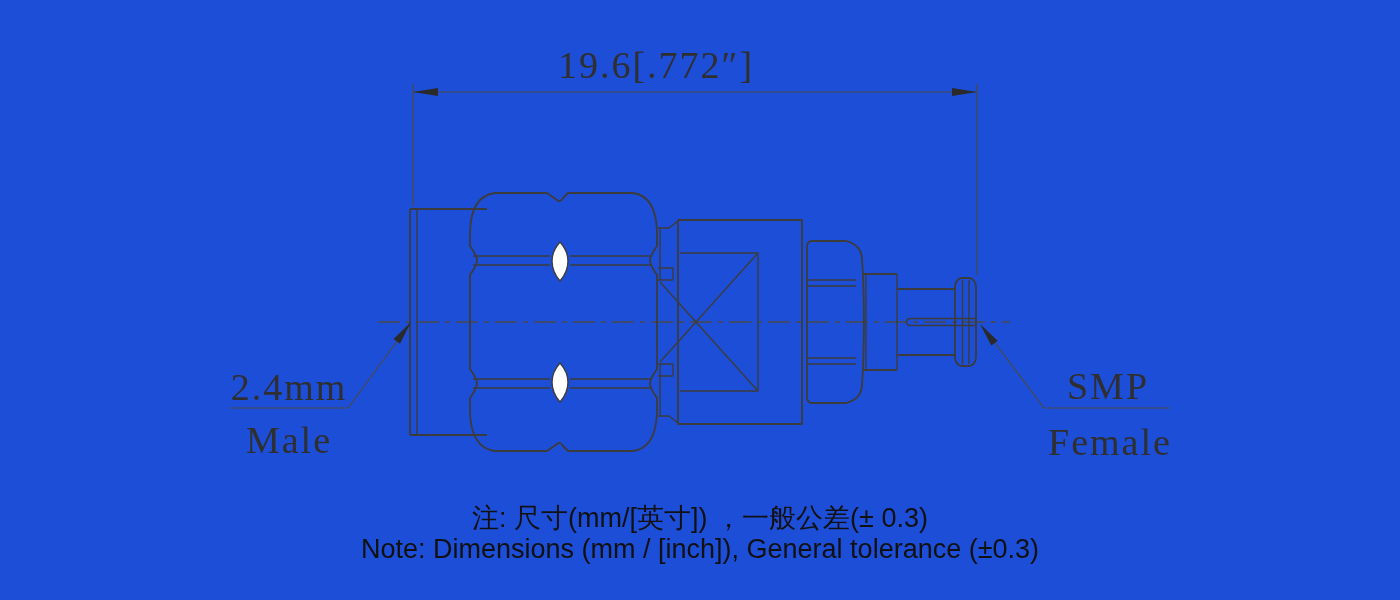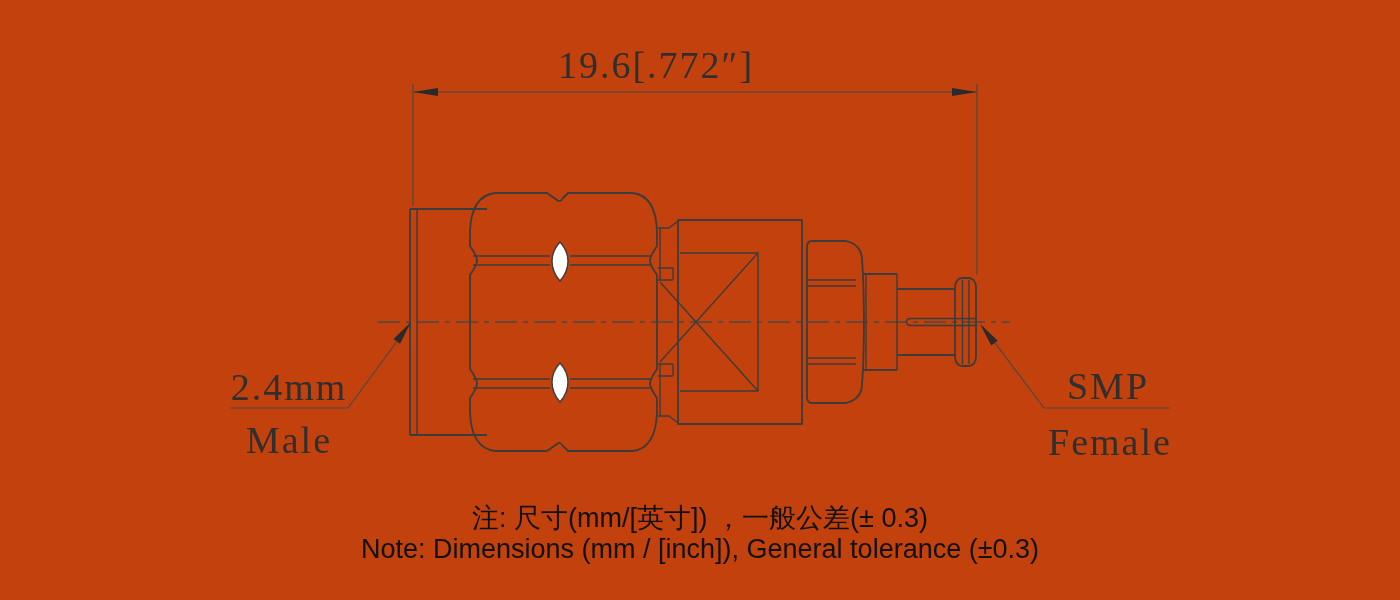--- a/index.html
+++ b/index.html
@@ -7,21 +7,21 @@
     padding: 0;
     background: #ffffff;
     width: 1400px;
     height: 600px;
     overflow: hidden;
   }
   .canvas {
     position: relative;
     width: 1400px;
     height: 600px;
-    background: #c2410c;
+    background: #1d4ed8;
   }
   svg { display: block; }
   .outline   { fill: none; stroke: #3c3c3c; stroke-width: 1.8; stroke-linejoin: round; }
   .inner     { fill: none; stroke: #3c3c3c; stroke-width: 1.4; stroke-linejoin: round; }
   .thin      { fill: none; stroke: #4a4a4a; stroke-width: 1.2; }
   .centerline{ fill: none; stroke: #4a4a4a; stroke-width: 1.3; stroke-dasharray: 22 6 5 6; }
   .arrowhead { fill: #2a2a2a; stroke: none; }
   .lens      { fill: #ffffff; stroke: #3c3c3c; stroke-width: 1.4; }
   .dim-text  {
     font-family: "Liberation Serif", "DejaVu Serif", serif;

